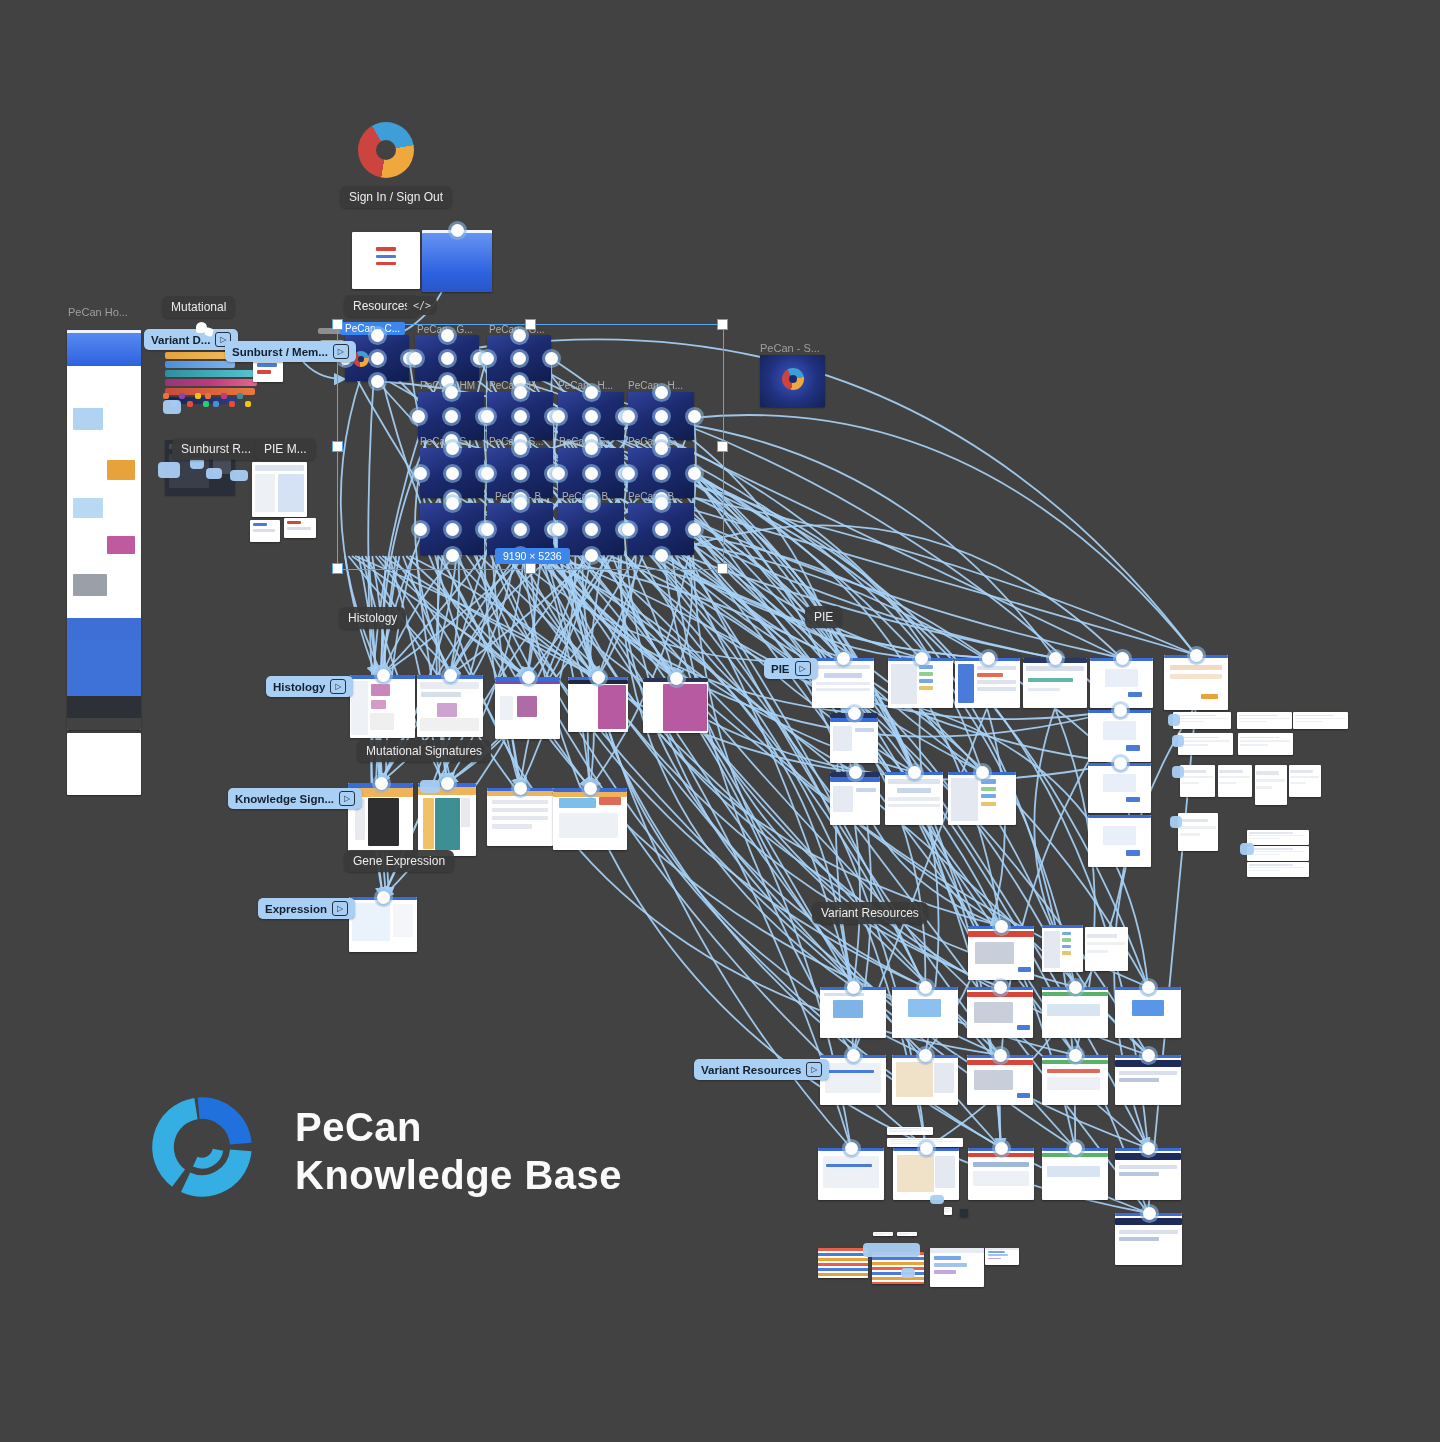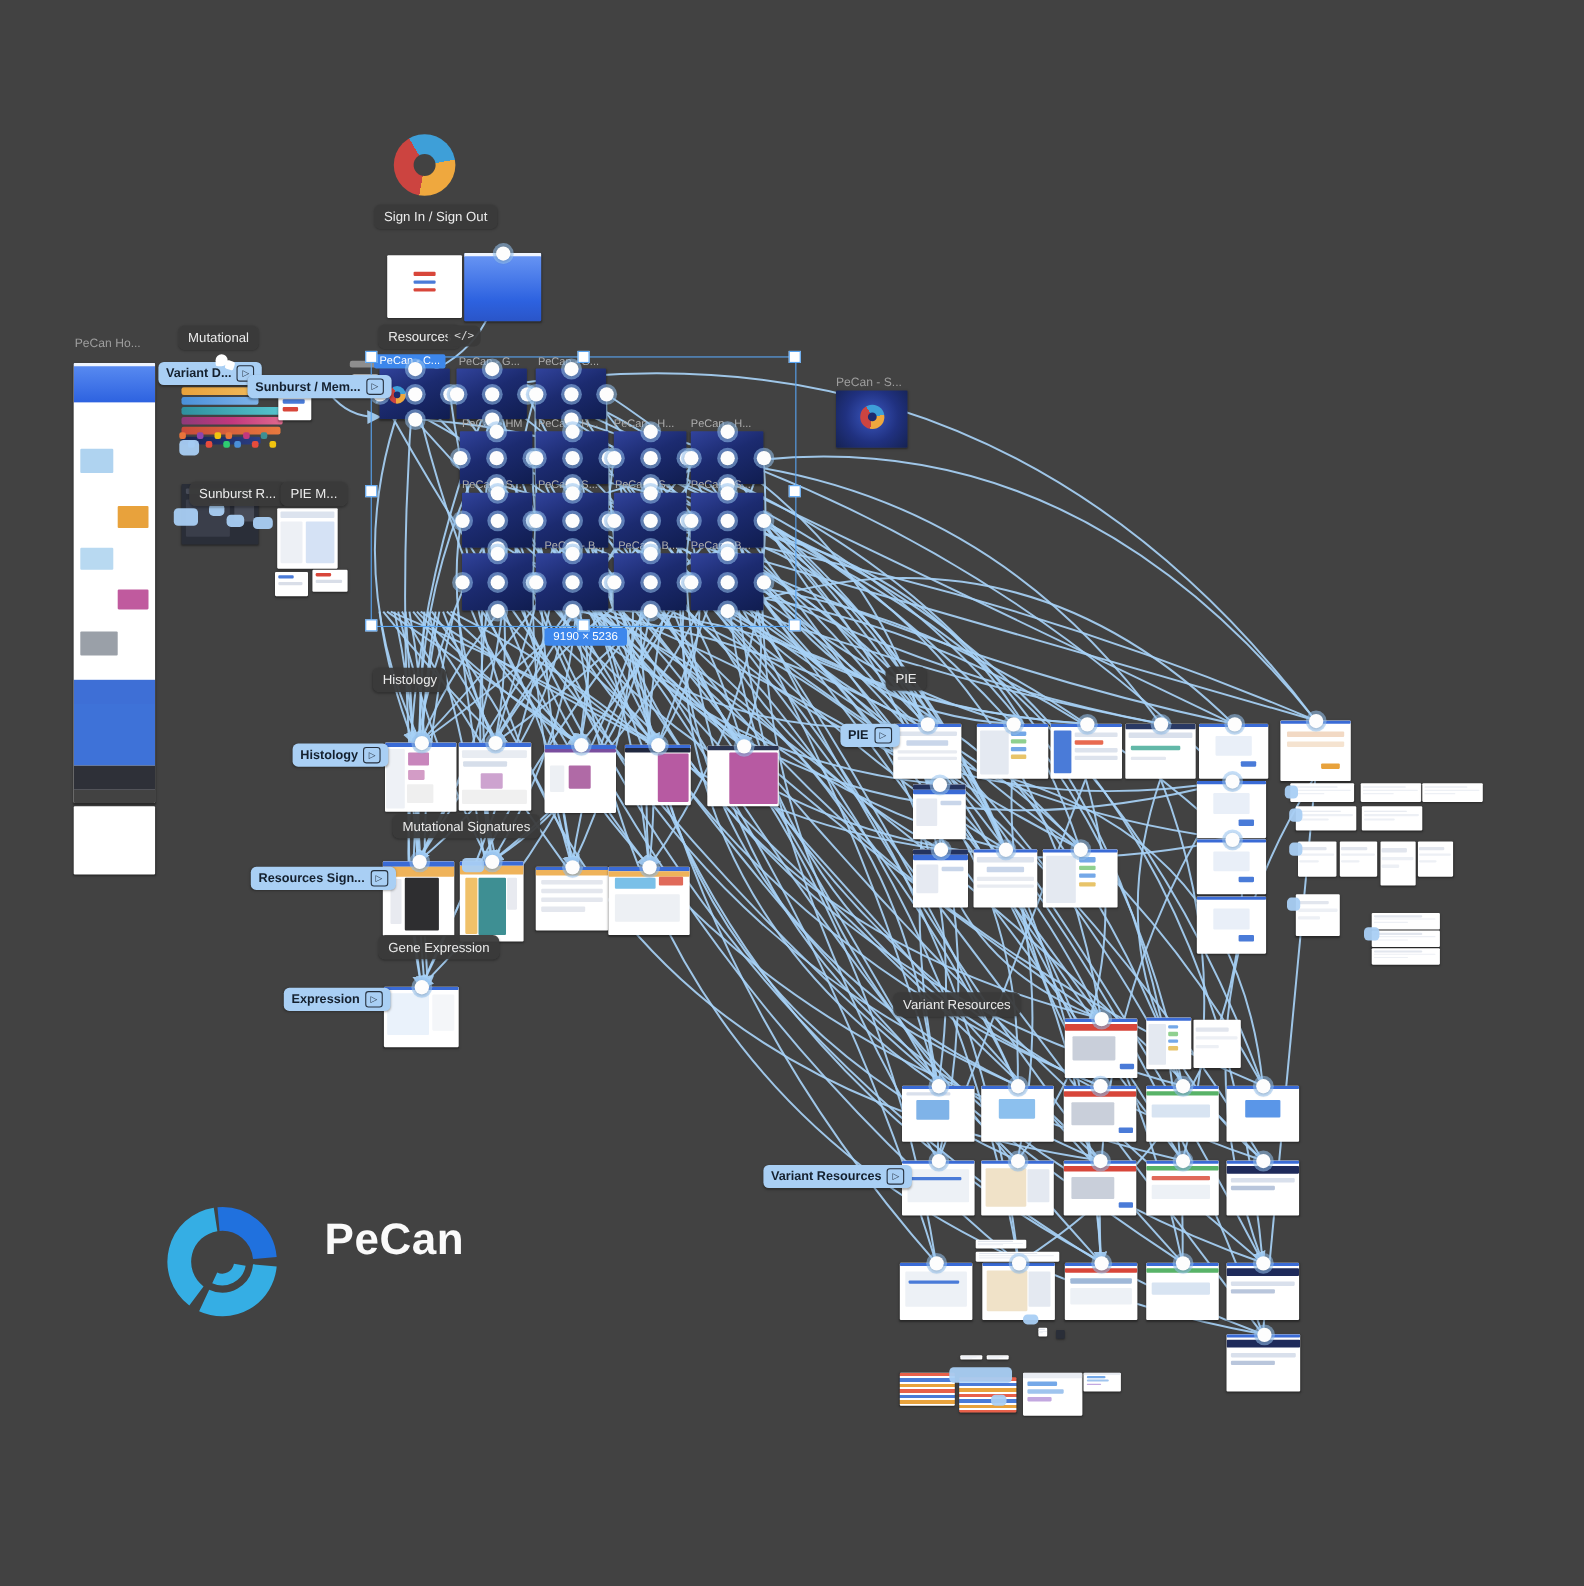--- a/index.html
+++ b/index.html
@@ -295,21 +295,21 @@
   <div class="cursor" style="left:196px;top:322px"></div>
   <div class="pill" style="left:225px;top:341px">
     <span>Sunburst / Mem...</span>
     <span class="flow-icon">▷</span>
   </div>
   <div class="pill" style="left:266px;top:676px">
     <span>Histology</span>
     <span class="flow-icon">▷</span>
   </div>
   <div class="pill" style="left:228px;top:788px">
-    <span>Resources Sign...</span>
+    <span>Knowledge Sign...</span>
     <span class="flow-icon">▷</span>
   </div>
   <div class="pill" style="left:258px;top:898px">
     <span>Expression</span>
     <span class="flow-icon">▷</span>
   </div>
   <div class="pill" style="left:764px;top:658px">
     <span>PIE</span>
     <span class="flow-icon">▷</span>
   </div>
@@ -361,37 +361,38 @@
   <div class="glabel" style="left:489px;top:380px">PeCan - H...</div>
   <div class="glabel" style="left:558px;top:380px">PeCan - H...</div>
   <div class="glabel" style="left:628px;top:380px">PeCan - H...</div>
   <div class="glabel" style="left:420px;top:436px">PeCan - S...</div>
   <div class="glabel" style="left:489px;top:436px">PeCan - S...</div>
   <div class="glabel" style="left:559px;top:436px">PeCan - S...</div>
   <div class="glabel" style="left:628px;top:436px">PeCan - S...</div>
   <div class="glabel" style="left:495px;top:491px">PeCan - B...</div>
   <div class="glabel" style="left:562px;top:491px">PeCan - B...</div>
   <div class="glabel" style="left:628px;top:491px">PeCan - B...</div>
-  <div class="dim-badge" style="left:495px;top:571px">9190 × 5236</div>
+  <div class="dim-badge" style="left:495px;top:548px">9190 × 5236</div>
 
   <div class="fname" style="left:760px;top:342px">PeCan - S...</div>
 
   <div class="lbl" style="left:339px;top:607px">Histology</div>
   <div class="lbl" style="left:357px;top:740px">Mutational Signatures</div>
   <div class="lbl" style="left:344px;top:850px">Gene Expression</div>
   <div class="lbl" style="left:805px;top:606px">PIE</div>
   <div class="lbl" style="left:812px;top:902px">Variant Resources</div>
 
   <svg style="position:absolute;left:148px;top:1088px;z-index:12" width="108" height="118" viewBox="0 0 100 100">
     <path d="M 46.9 14.1 A 36 36 0 0 1 85.9 46.9" stroke="#2071DE" stroke-width="20" fill="none"></path>
     <path d="M 85.9 53.1 A 36 36 0 0 1 34.8 82.6" stroke="#35AEE4" stroke-width="20" fill="none"></path>
     <path d="M 28.3 78.8 A 36 36 0 0 1 44.4 14.4" stroke="#35AEE4" stroke-width="20" fill="none"></path>
     <path d="M 64.8 52.6 A 15 15 0 0 1 43.7 63.6" stroke="#35AEE4" stroke-width="10" fill="none"></path>
   </svg>
   <div class="logo-text" style="left:295px;top:1103px">PeCan</div>
+  <div class="logo-text" style="left:295px;top:1151px">Knowledge Base</div>
 
   <div class="blob" style="left:420px;top:780px;width:20px;height:13px"></div>
   <div class="blob" style="left:863px;top:1243px;width:57px;height:14px"></div>
   <div class="blob" style="left:901px;top:1268px;width:14px;height:10px"></div>
   <div class="blob" style="left:930px;top:1195px;width:14px;height:9px"></div>
   <div class="blob" style="left:1168px;top:714px;width:12px;height:12px"></div>
   <div class="blob" style="left:1172px;top:735px;width:12px;height:12px"></div>
   <div class="blob" style="left:1172px;top:766px;width:12px;height:12px"></div>
   <div class="blob" style="left:1170px;top:816px;width:12px;height:12px"></div>
   <div class="blob" style="left:1240px;top:843px;width:14px;height:12px"></div>

